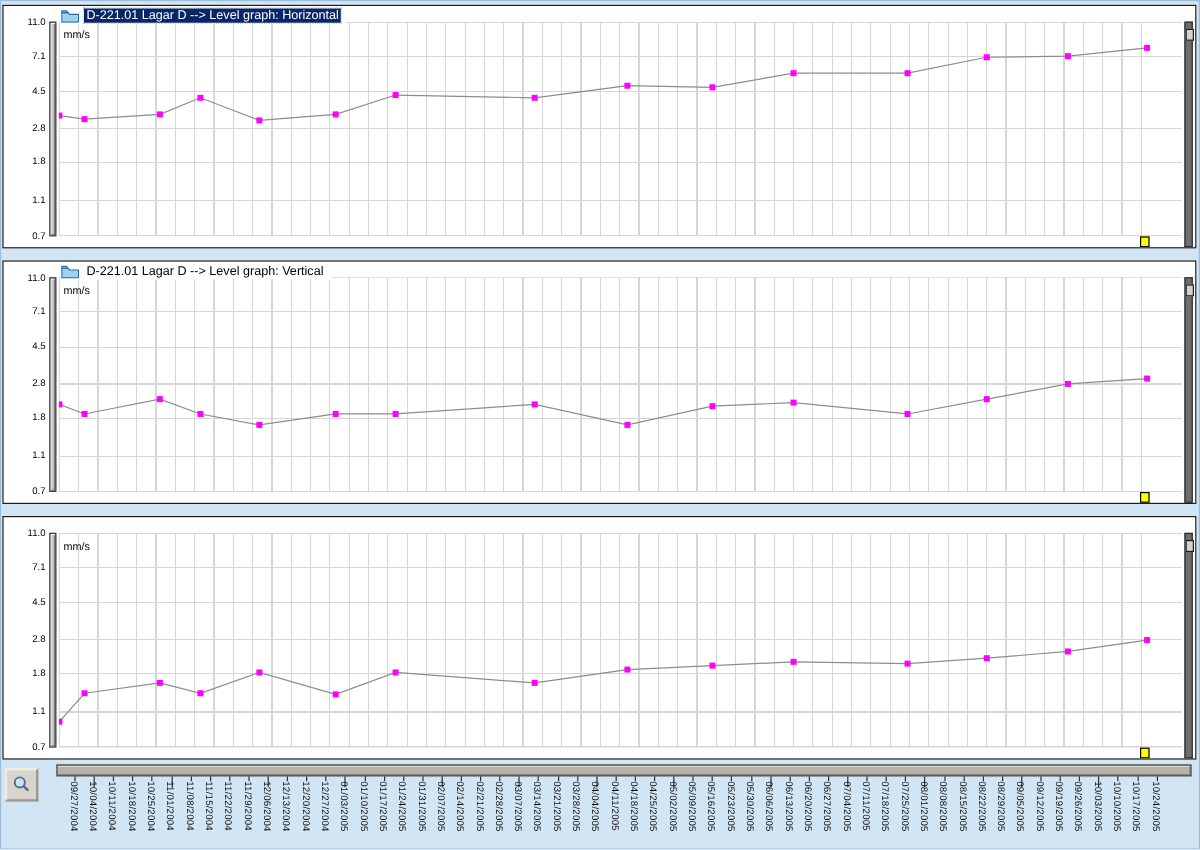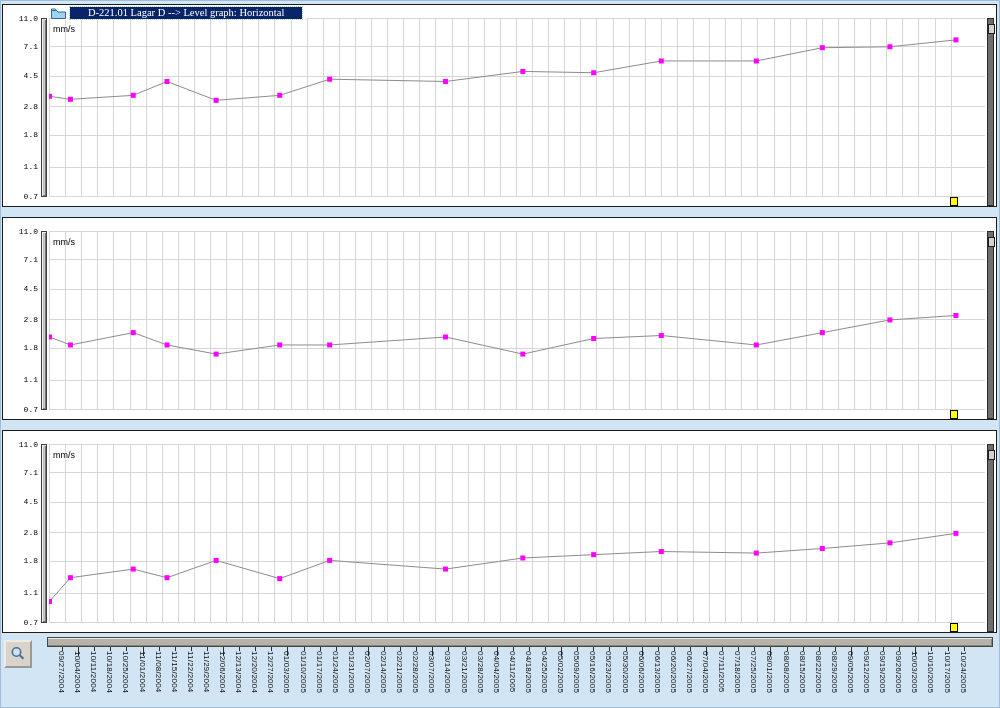--- a/index.html
+++ b/index.html
@@ -10,24 +10,24 @@
   }
   .panel{
     position:absolute;left:2px;width:995px;height:203px;
     background:#ffffff;border:1px solid #1c1c1c;box-sizing:border-box;
   }
   .title-row{
     position:absolute;left:48px;top:1px;height:14px;
     display:flex;align-items:center;gap:4px;font-size:10.5px;color:#000;
     white-space:nowrap;z-index:5;background:#fff;padding-right:4px;
   }
-  .title-row .ttl{padding:0 18px;line-height:12px;font-family:Liberation Serif, serif;}
+  .title-row .ttl{padding:0 2px;line-height:12px;}
   .title-row.selected .ttl{background:#0a246a;color:#fff;outline:1px dotted #9db;}
   .unit-label{position:absolute;left:50px;top:19px;font-size:9px;color:#000;z-index:4;}
-  .ylabels{position:absolute;left:0;top:0;width:36px;height:100%;font-family:Liberation Mono, monospace;}
+  .ylabels{position:absolute;left:0;top:0;width:36px;height:100%;}
   .ylabels div{position:absolute;right:1px;font-size:8px;color:#000;}
   .vslider{
     position:absolute;left:38px;top:13px;width:6px;height:179px;
     background:#c4c4c4;border:1px solid #3c3c3c;box-sizing:border-box;
     box-shadow:inset 1px 1px 0 #efefef, inset -1px -1px 0 #7a7a7a;
   }
   svg.plot{position:absolute;left:46px;top:13px;}
   .rstrip{
     position:absolute;left:984px;top:13px;width:7px;height:188px;
     background:#6e6e6e;border:1px solid #2a2a2a;box-sizing:border-box;
@@ -162,20 +162,27 @@
         <rect x="838.4200000000001" y="26.290615546553532" width="5" height="5" fill="#ff00ff"></rect>
         <rect x="904.4300000000001" y="19.391281664882655" width="5" height="5" fill="#ff00ff"></rect>
       </svg>
     <div class="rstrip">
       <div class="rthumb"></div>
     </div>
     <div class="ymark"></div>
   </div>
 
   <div class="panel" style="top:217px">
+    <div class="title-row">
+      <svg class="folder-icon" width="15" height="11" viewBox="0 0 15 11">
+        <path d="M0.5 2.5 h5 l1.5 1.5 h7.5 v6.5 h-14 z" fill="#9ed2ee" stroke="#2d6898"></path>
+        <path d="M0.5 2.5 v-1.5 h4 l1 1.5 z" fill="#c9e8f7" stroke="#2d6898"></path>
+      </svg>
+      <span class="ttl">D-221.01 Lagar D --&gt; Level graph: Vertical</span>
+    </div>
     <div class="unit-label">mm/s</div>
     <div class="ylabels">
         <div style="top: 8.5px;">11.0</div>
         <div style="top: 36.7906px;">7.1</div>
         <div style="top: 66.2584px;">4.5</div>
         <div style="top: 96.9178px;">2.8</div>
         <div style="top: 125.469px;">1.8</div>
         <div style="top: 157.293px;">1.1</div>
         <div style="top: 186.5px;">0.7</div>
       </div>

